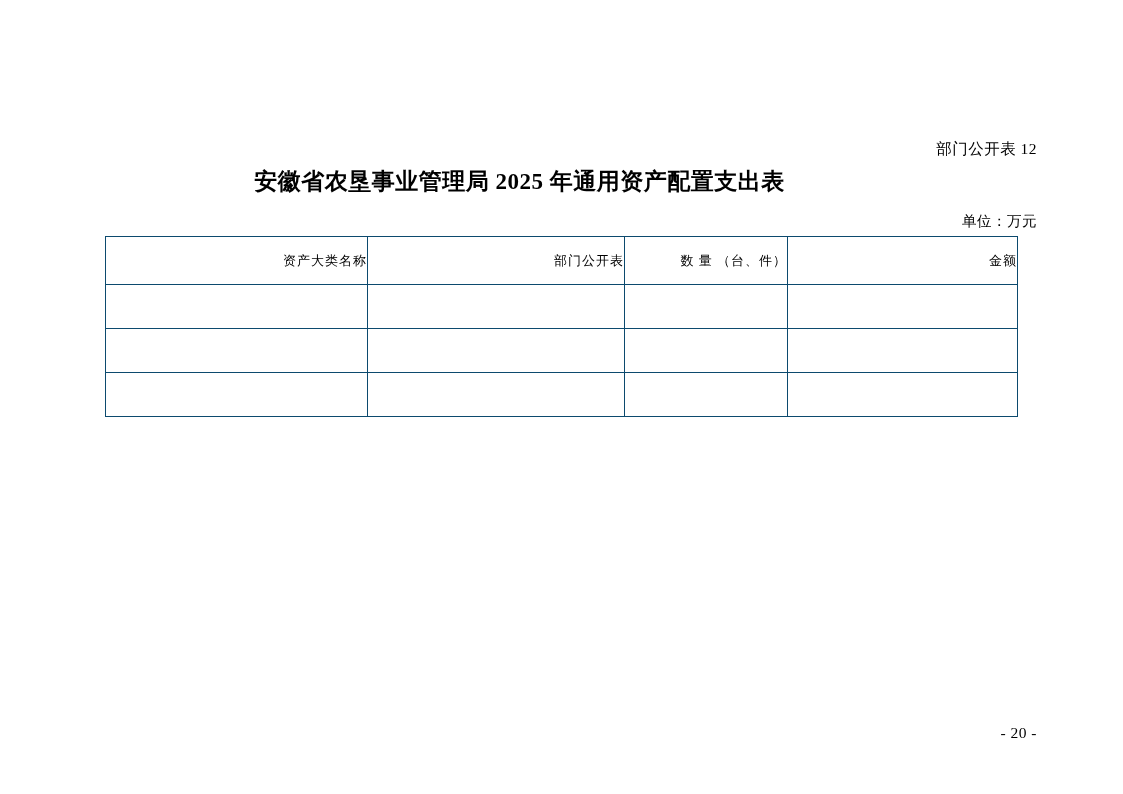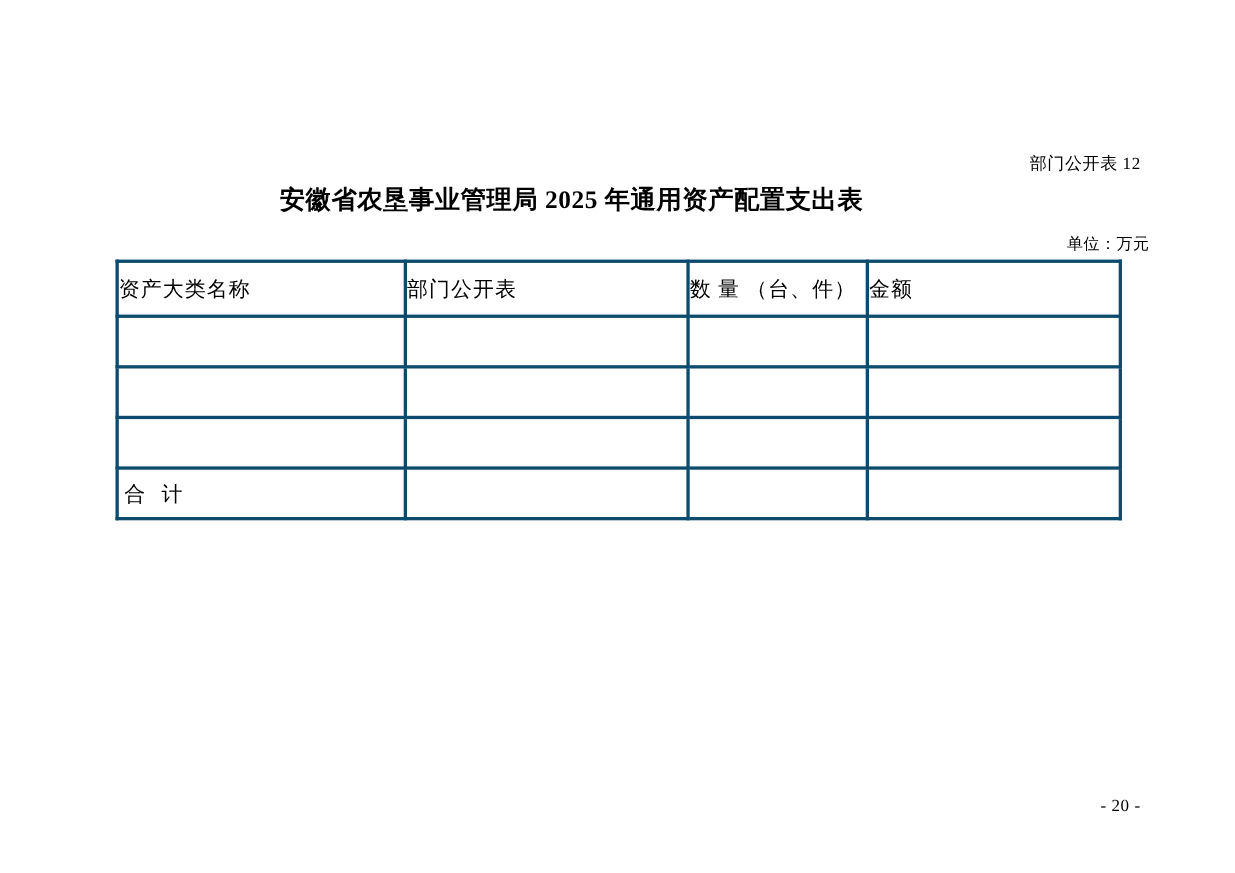--- a/index.html
+++ b/index.html
@@ -37,39 +37,39 @@
     width: 1039px;
     text-align: center;
     font-size: 23px;
     font-weight: bold;
     letter-spacing: 0.5px;
     white-space: nowrap;
   }
   .unit-note {
     position: absolute;
     top: 212px;
-    right: 78px;
+    right: 86px;
     font-size: 14.5px;
     letter-spacing: 0.5px;
     white-space: nowrap;
   }
   table.asset-table {
     position: absolute;
     top: 236px;
     left: 105px;
     width: 912px;
     border-collapse: collapse;
     table-layout: fixed;
   }
   table.asset-table td {
-    border: 3px solid #0c4a6e;
+    border: 1px solid #0c4a6e;
     height: 43px;
-    text-align: left;
+    text-align: right;
     vertical-align: middle;
-    font-size: 19px;
+    font-size: 13px;
     letter-spacing: 1px;
     padding: 0;
   }
   table.asset-table tr.header-row td {
     height: 47px;
     font-weight: normal;
   }
   table.asset-table tr.total-row td.total-label {
     letter-spacing: 5px;
     text-indent: 5px;
@@ -131,25 +131,19 @@
         <td></td>
         <td></td>
         <td></td>
       </tr>
       <tr>
         <td></td>
         <td></td>
         <td></td>
         <td></td>
       </tr>
-      <tr class="total-row">
-        <td class="total-label">合 计</td>
-        <td></td>
-        <td></td>
-        <td></td>
-      </tr>
     </tbody>
   </table>
 
 
   <div class="page-number">- 20 -</div>
 
 </div>
 
 </body></html>

